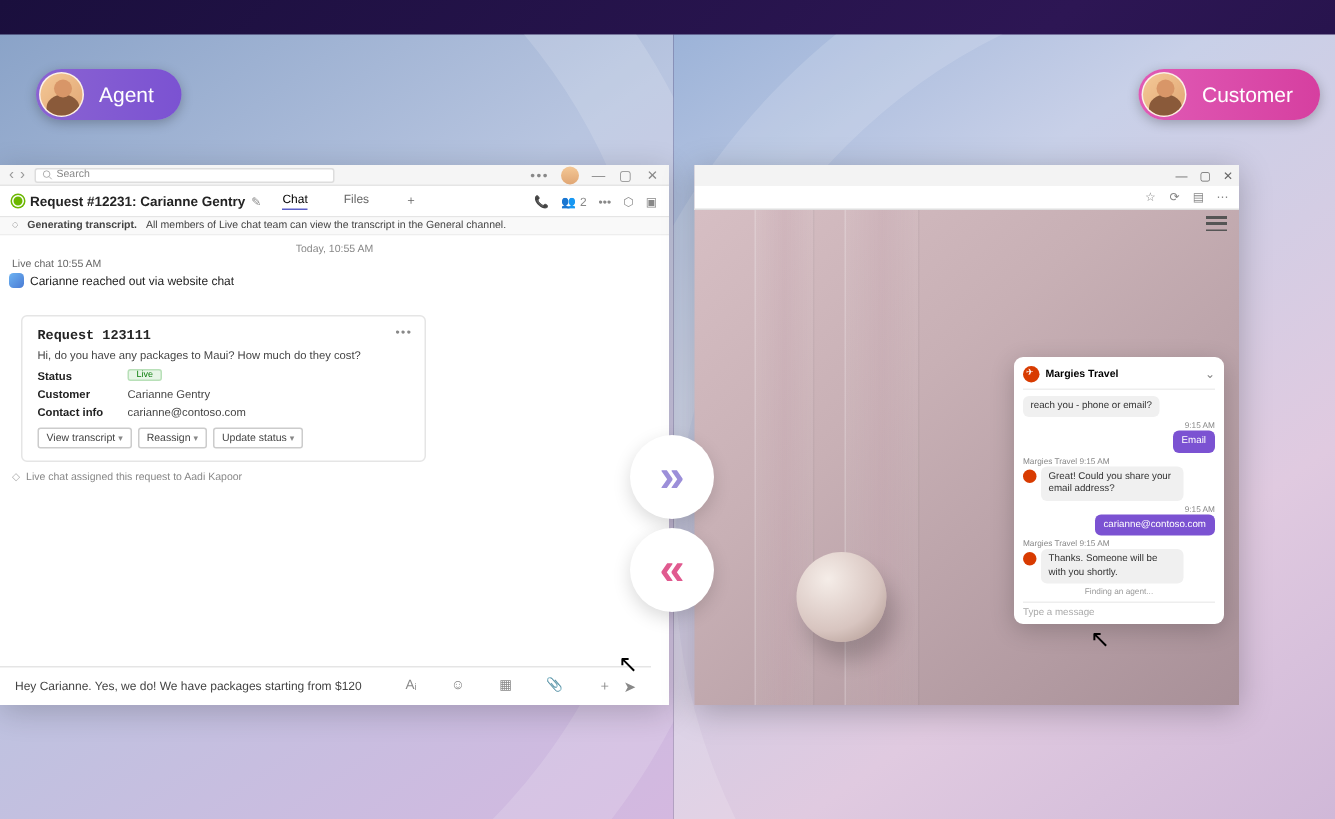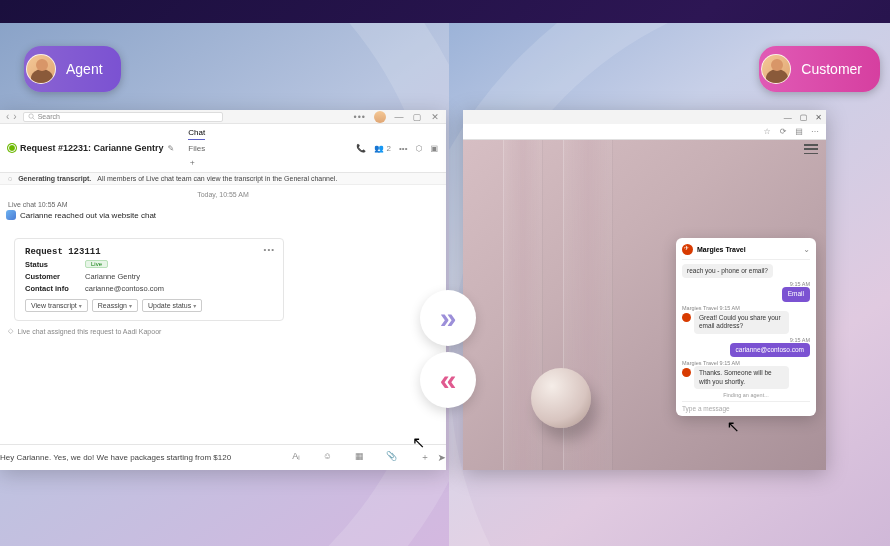--- a/index.html
+++ b/index.html
@@ -10,21 +10,21 @@
 
 
 .wallpaper { position:absolute; top:23px; left:0; right:0; bottom:0; }
 .wall-left { position:absolute; left:0; top:0; width:449px; height:100%; background:linear-gradient(145deg,#8aa3c8 0%,#b8c5e0 40%,#d4b8e0 100%); overflow:hidden; }
 .wall-right { position:absolute; left:449px; top:0; width:441px; height:100%; background:linear-gradient(145deg,#9cb3d8 0%,#c8d0e8 30%,#e0cae0 70%,#d0b8d8 100%); overflow:hidden; }
 .curve { position:absolute; width:900px; height:900px; border:60px solid rgba(255,255,255,0.15); border-radius:50%; }
 .wall-left .curve { top:-200px; left:-400px; }
 .wall-right .curve { top:-100px; right:-400px; }
 
 
-.badge { position:absolute; top:46px; height:46px; border-radius:17px; display:flex; align-items:center; padding:2px 18px 2px 2px; color:#fff; font-size:14px; font-weight:500; box-shadow:0 2px 8px rgba(0,0,0,.25); }
+.badge { position:absolute; top:46px; height:34px; border-radius:17px; display:flex; align-items:center; padding:2px 18px 2px 2px; color:#fff; font-size:14px; font-weight:500; box-shadow:0 2px 8px rgba(0,0,0,.25); }
 .badge-agent { left:24px; background:linear-gradient(90deg,#8a63d2,#7b52d2); }
 .badge-customer { right:10px; background:linear-gradient(90deg,#e05ab5,#d63fa0); }
 .avatar { width:30px; height:30px; border-radius:50%; background:linear-gradient(135deg,#f4c896,#e0a674); margin-right:10px; border:1px solid rgba(255,255,255,.8); position:relative; overflow:hidden; }
 .avatar:after { content:""; position:absolute; top:4px; left:9px; width:12px; height:12px; border-radius:50%; background:#d89668; }
 .avatar:before { content:""; position:absolute; bottom:-4px; left:4px; width:22px; height:18px; border-radius:50% 50% 0 0; background:#8a5a3a; }
 
 
 .arrows { position:absolute; left:420px; top:290px; z-index:50; }
 .arr-circle { width:56px; height:56px; background:#fff; border-radius:50%; display:flex; align-items:center; justify-content:center; font-size:30px; font-weight:bold; box-shadow:0 4px 12px rgba(0,0,0,.15); }
 .arr1 { color:#9c8fd9; margin-bottom:6px; }
@@ -39,21 +39,21 @@
 .aw-search svg { width:7px; height:7px; margin-right:3px; }
 .aw-titlebtns { margin-left:auto; display:flex; gap:8px; align-items:center; }
 .aw-titlebtns .dots { color:#888; letter-spacing:1px; }
 .aw-avatar-tiny { width:12px; height:12px; border-radius:50%; background:linear-gradient(#f4c896,#e0a674); }
 .winbtn { width:10px; color:#888; text-align:center; font-size:9px; }
 
 .aw-header { padding:4px 8px; display:flex; align-items:center; border-bottom:1px solid #e5e5e5; }
 .aw-presence { width:8px; height:8px; border-radius:50%; background:#6bb700; margin-right:4px; border:1px solid #fff; box-shadow:0 0 0 1px #6bb700; }
 .aw-title { font-weight:600; font-size:9px; }
 .aw-edit { margin-left:4px; color:#888; font-size:8px; }
-.aw-tabs { display:flex; gap:4px; margin-left:14px; font-size:8px; color:#666;flex-direction:column; }
+.aw-tabs { display:flex; gap:24px; margin-left:14px; font-size:8px; color:#666; }
 .aw-tab-active { color:#000; border-bottom:1.5px solid #5b5fc7; padding-bottom:2px; }
 .aw-headicons { margin-left:auto; display:flex; gap:8px; align-items:center; color:#888; font-size:8px; }
 
 .aw-notice { background:#f9f9f9; padding:2px 8px; font-size:7px; color:#444; display:flex; align-items:center; gap:6px; border-bottom:1px solid #eee; }
 .aw-notice .gen { font-weight:600; }
 
 .aw-body { padding:4px 8px; height:265px; overflow:hidden; background:#fff; position:relative; }
 .aw-timestamp { text-align:center; font-size:7px; color:#888; margin:2px 0 3px; }
 .aw-livechat { font-size:7px; color:#666; margin-bottom:2px; }
 .aw-reach { display:flex; align-items:center; gap:4px; font-size:8px; margin-bottom:18px; margin-left:-2px;}
@@ -69,21 +69,21 @@
 .live-badge { background:#e7f5e7; color:#0a7d0a; font-size:6px; padding:0px 5px; border-radius:2px; border:.5px solid #b8e0b8; }
 .mini-av { width:10px; height:10px; border-radius:50%; background:linear-gradient(#f4c896,#e0a674);}
 .aw-link { color:#5b5fc7; }
 .aw-actions { display:flex; gap:4px; margin-top:6px; }
 .aw-btn { border:1px solid #ccc; background:#fff; font-size:7px; padding:2px 5px; border-radius:2px; color:#444; display:flex; align-items:center; gap:2px; }
 .aw-btn:after { content:"▾"; font-size:6px; color:#888; }
 
 .aw-assign { font-size:7px; color:#888; margin-top:6px; display:flex; align-items:center; gap:4px; }
 .aw-assign:before { content:"◇"; color:#aaa; }
 
-.aw-compose { position:absolute; bottom:0; left:0; right:0; border-top:1px solid #e5e5e5; padding:6px 0; display:flex; align-items:center; background:#fff; }
+.aw-compose { position:absolute; bottom:0; left:0; right:12px; border-top:1px solid #e5e5e5; padding:6px 10px; display:flex; align-items:center; background:#fff; }
 .aw-compose input { border:none; outline:none; font-size:8px; flex:1; color:#444; }
 .aw-cicons { display:flex; gap:23px; color:#888; font-size:9px;text-align:center; }
 .aw-send { margin-left:8px; color:#888; font-size:10px; }
 
 .cursor-agent { position:absolute; left:412px; top:433px; z-index:60; font-size:16px; color:#000; }
 
 
 .cust-window { position:absolute; left:463px; top:110px; width:363px; height:360px; background:linear-gradient(140deg,#d8c0c5 0%,#c8b0b5 40%,#a89098 100%); box-shadow:0 4px 20px rgba(0,0,0,.25); }
 .cw-titlebar { height:14px; background:#f3f3f3; display:flex; align-items:center; justify-content:flex-end; padding:0 4px; gap:8px; font-size:8px; color:#666; }
 .cw-toolbar { height:16px; background:#fff; border-bottom:1px solid #e0e0e0; display:flex; align-items:center; padding:0 6px; gap:6px; font-size:8px; color:#888; justify-content:flex-end; }
@@ -191,20 +191,21 @@
     <div class="aw-timestamp">Today, 10:55 AM</div>
     <div class="aw-livechat">Live chat   10:55 AM</div>
     <div class="aw-reach">
       <div class="aw-bot"></div>
       <span>Carianne reached out via website chat</span>
     </div>
 
     <div class="aw-card">
       <span class="crdots">•••</span>
       <h4>Request 123111</h4>
+      <div class="sub">Hi, do you have any packages to Maui? How much do they cost?</div>
       <div class="aw-field">
         <div class="lbl">Status</div>
         <div class="val">
             <span class="live-badge">Live</span>
           </div>
       </div>
       <div class="aw-field">
         <div class="lbl">Customer</div>
         <div class="val">Carianne Gentry</div>
       </div>

